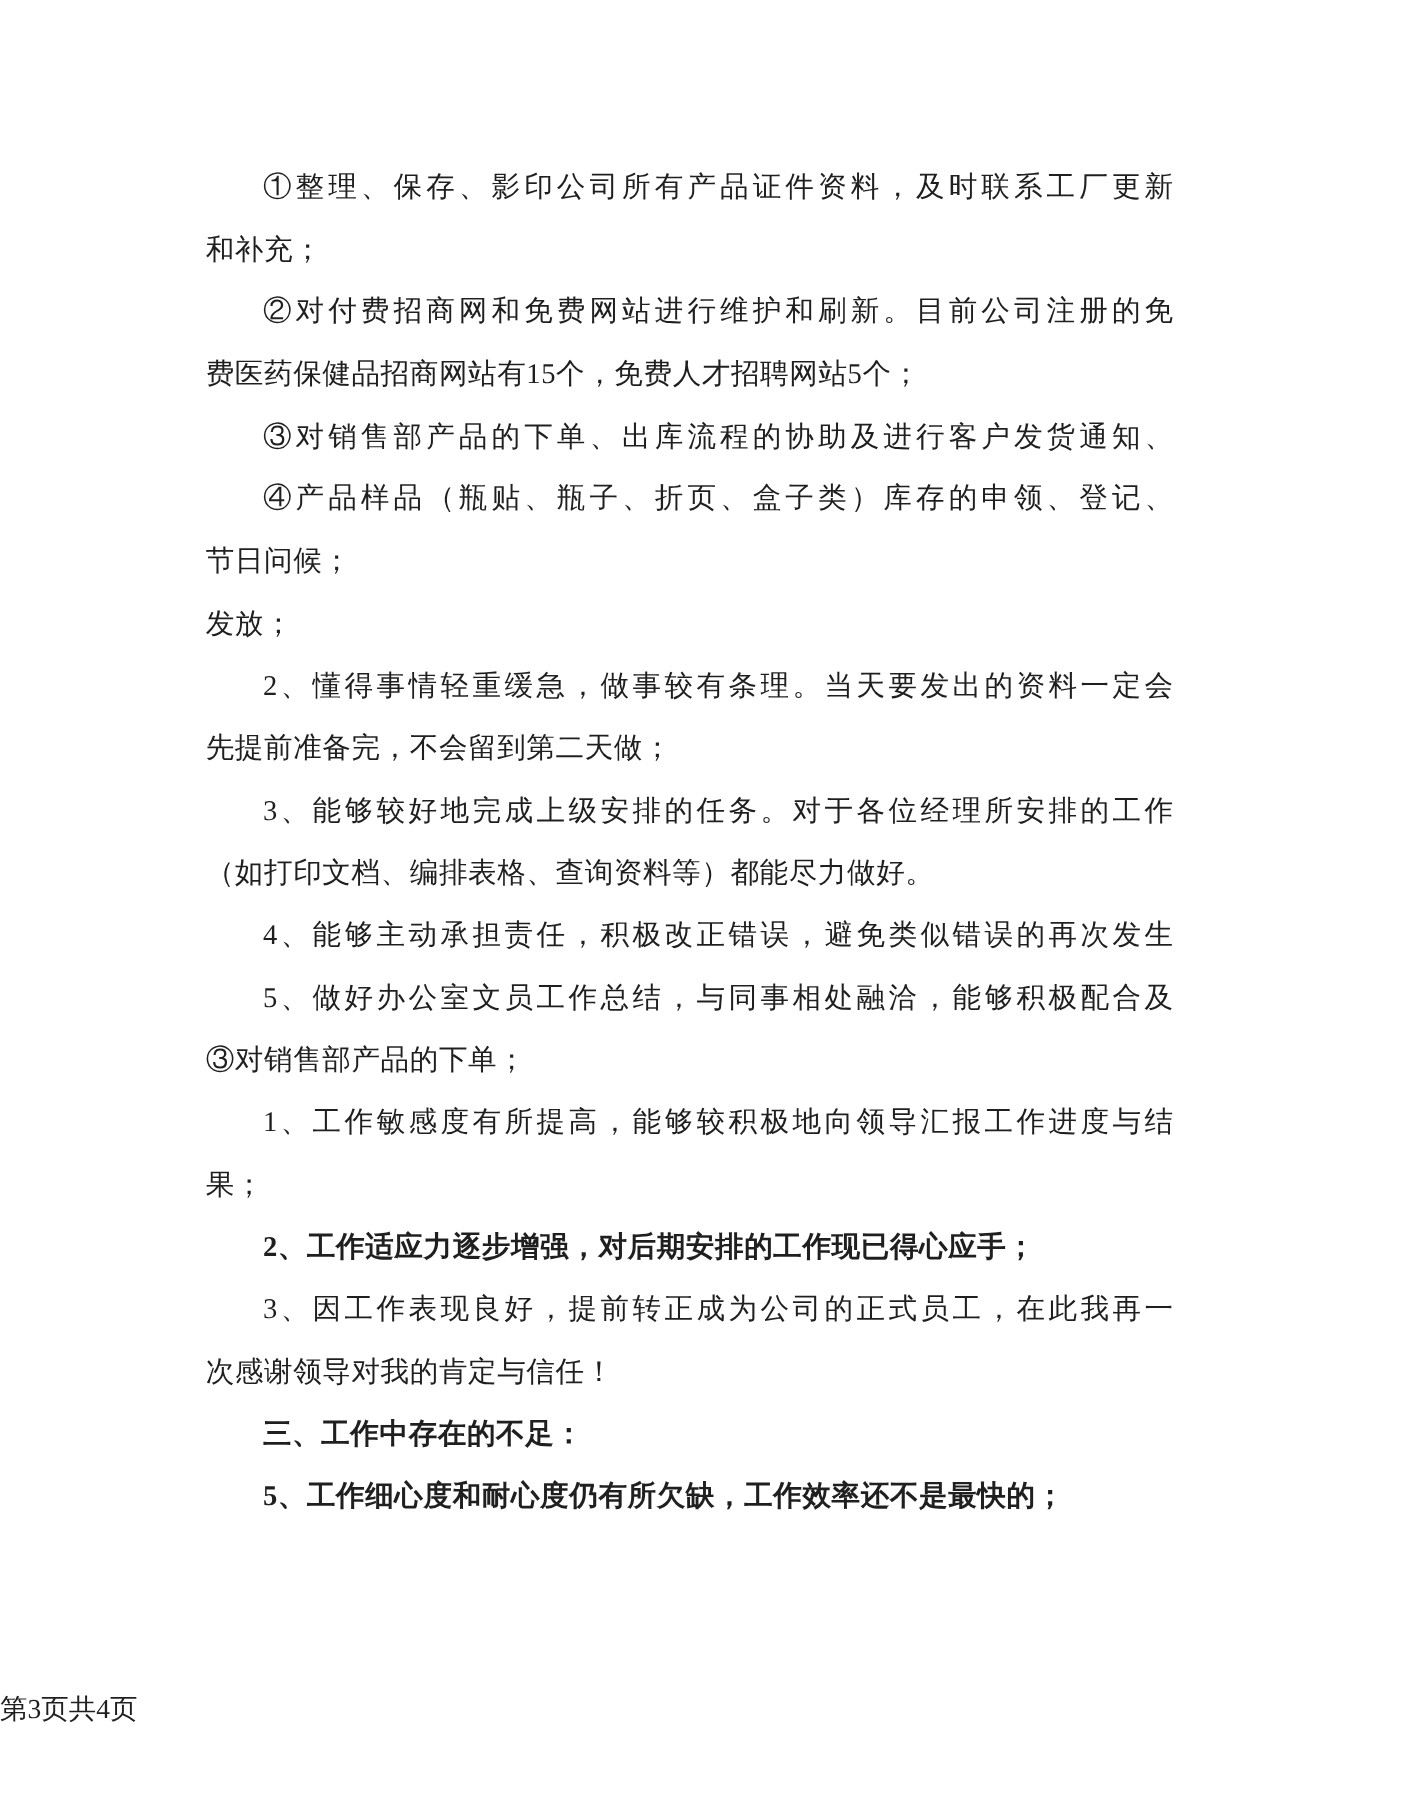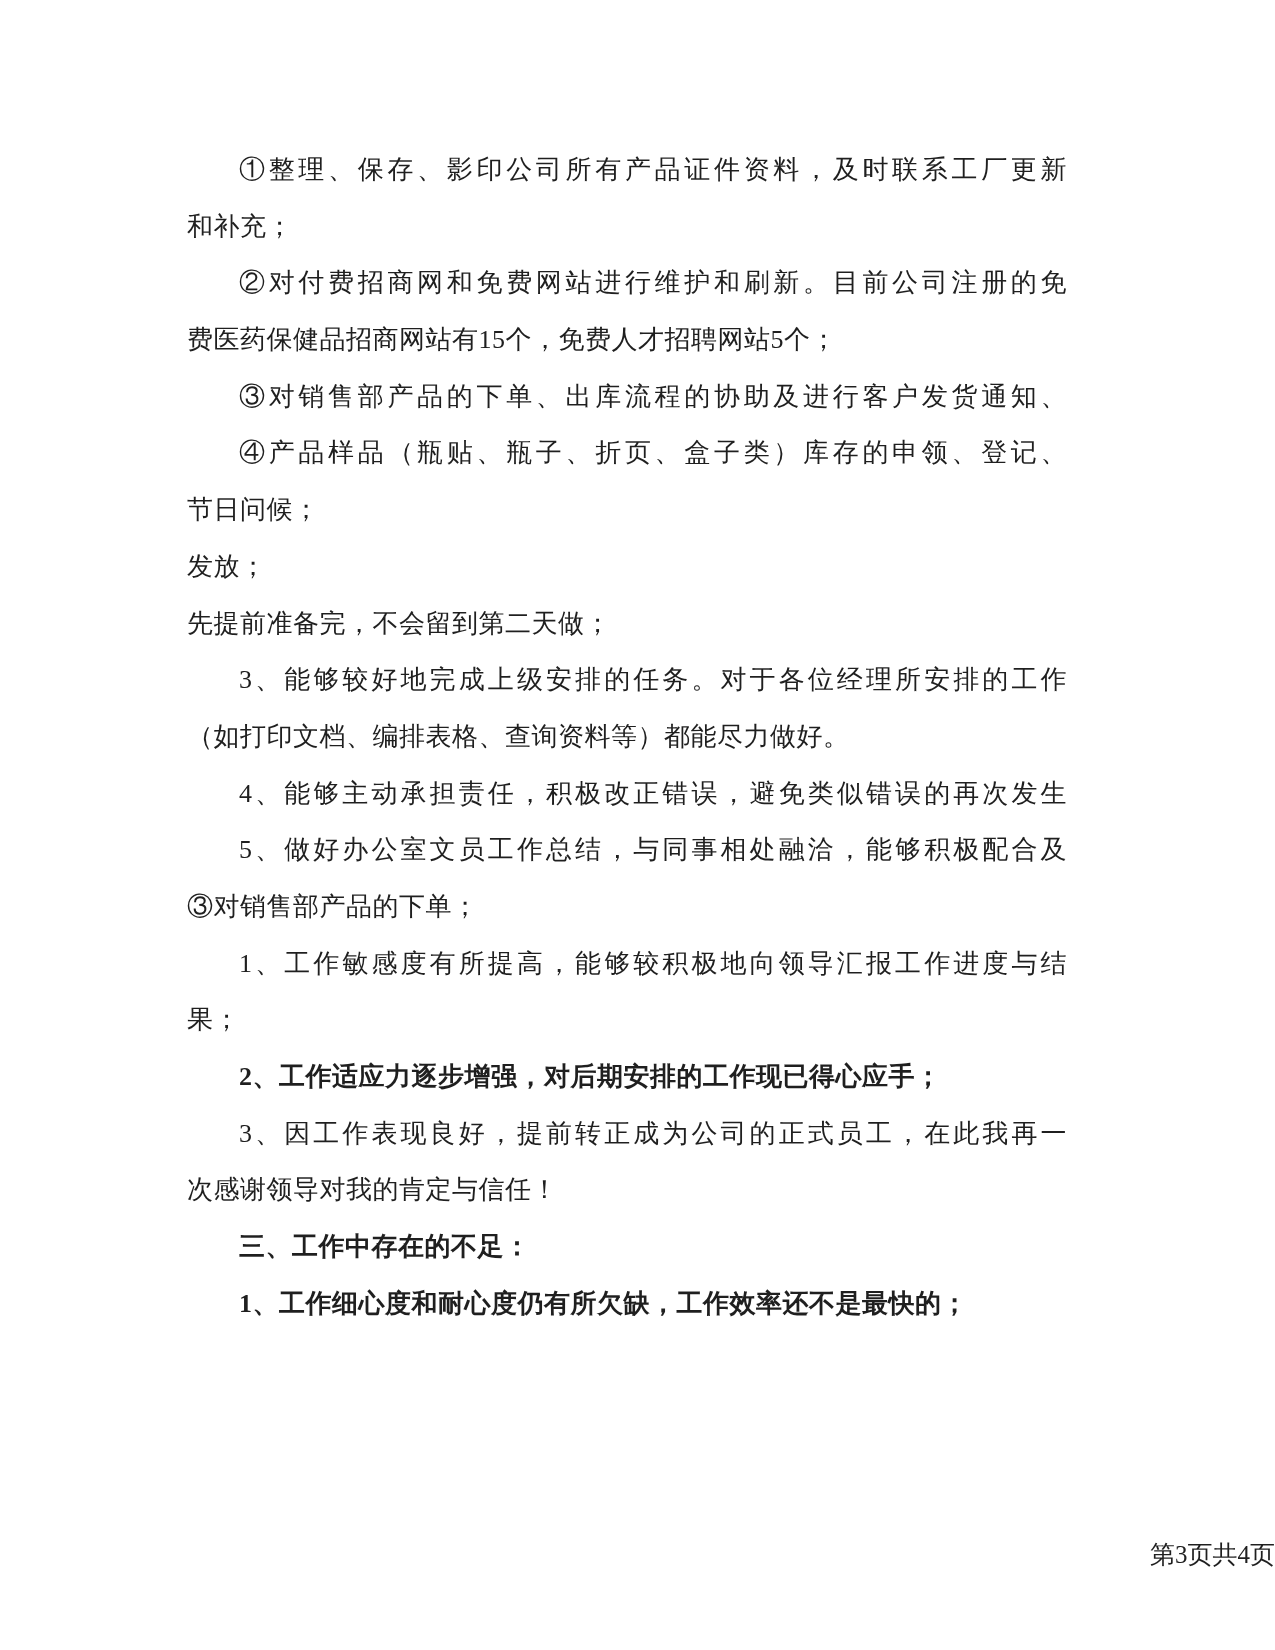--- a/index.html
+++ b/index.html
@@ -40,46 +40,47 @@
   .line.fill {
     white-space: normal;
     text-align: justify;
     text-align-last: justify;
   }
   .footer {
     position: absolute;
     left: 0;
     top: 1533px;
     width: 1275px;
-    text-align: right;
+    text-align: left;
     font-size: 25px;
     line-height: 44px;
   }
 </style>
 </head>
 <body style="background: rgb(255, 255, 255); color: rgb(31, 31, 31);">
 
 <div class="page">
   <div class="doc-body">
       <div class="line indent fill">①整理、保存、影印公司所有产品证件资料，及时联系工厂更新</div>
       <div class="line">和补充；</div>
       <div class="line indent fill">②对付费招商网和免费网站进行维护和刷新。目前公司注册的免</div>
       <div class="line">费医药保健品招商网站有15个，免费人才招聘网站5个；</div>
       <div class="line indent fill">③对销售部产品的下单、出库流程的协助及进行客户发货通知、</div>
       <div class="line indent fill">④产品样品（瓶贴、瓶子、折页、盒子类）库存的申领、登记、</div>
       <div class="line">节日问候；</div>
       <div class="line">发放；</div>
+      <div class="line indent fill">2、懂得事情轻重缓急，做事较有条理。当天要发出的资料一定会</div>
       <div class="line">先提前准备完，不会留到第二天做；</div>
       <div class="line indent fill">3、能够较好地完成上级安排的任务。对于各位经理所安排的工作</div>
       <div class="line">（如打印文档、编排表格、查询资料等）都能尽力做好。</div>
       <div class="line indent fill">4、能够主动承担责任，积极改正错误，避免类似错误的再次发生</div>
       <div class="line indent fill">5、做好办公室文员工作总结，与同事相处融洽，能够积极配合及</div>
       <div class="line">③对销售部产品的下单；</div>
       <div class="line indent fill">1、工作敏感度有所提高，能够较积极地向领导汇报工作进度与结</div>
       <div class="line">果；</div>
       <div class="line indent bold">2、工作适应力逐步增强，对后期安排的工作现已得心应手；</div>
       <div class="line indent fill">3、因工作表现良好，提前转正成为公司的正式员工，在此我再一</div>
       <div class="line">次感谢领导对我的肯定与信任！</div>
       <div class="line indent bold">三、工作中存在的不足：</div>
-      <div class="line indent bold">1、工作细心度和耐心度仍有所欠缺，工作效率还不是最快的；</div>
+      <div class="line indent bold">5、工作细心度和耐心度仍有所欠缺，工作效率还不是最快的；</div>
     </div>
   <div class="footer">第3页共4页</div>
 </div>
 
 </body></html>

